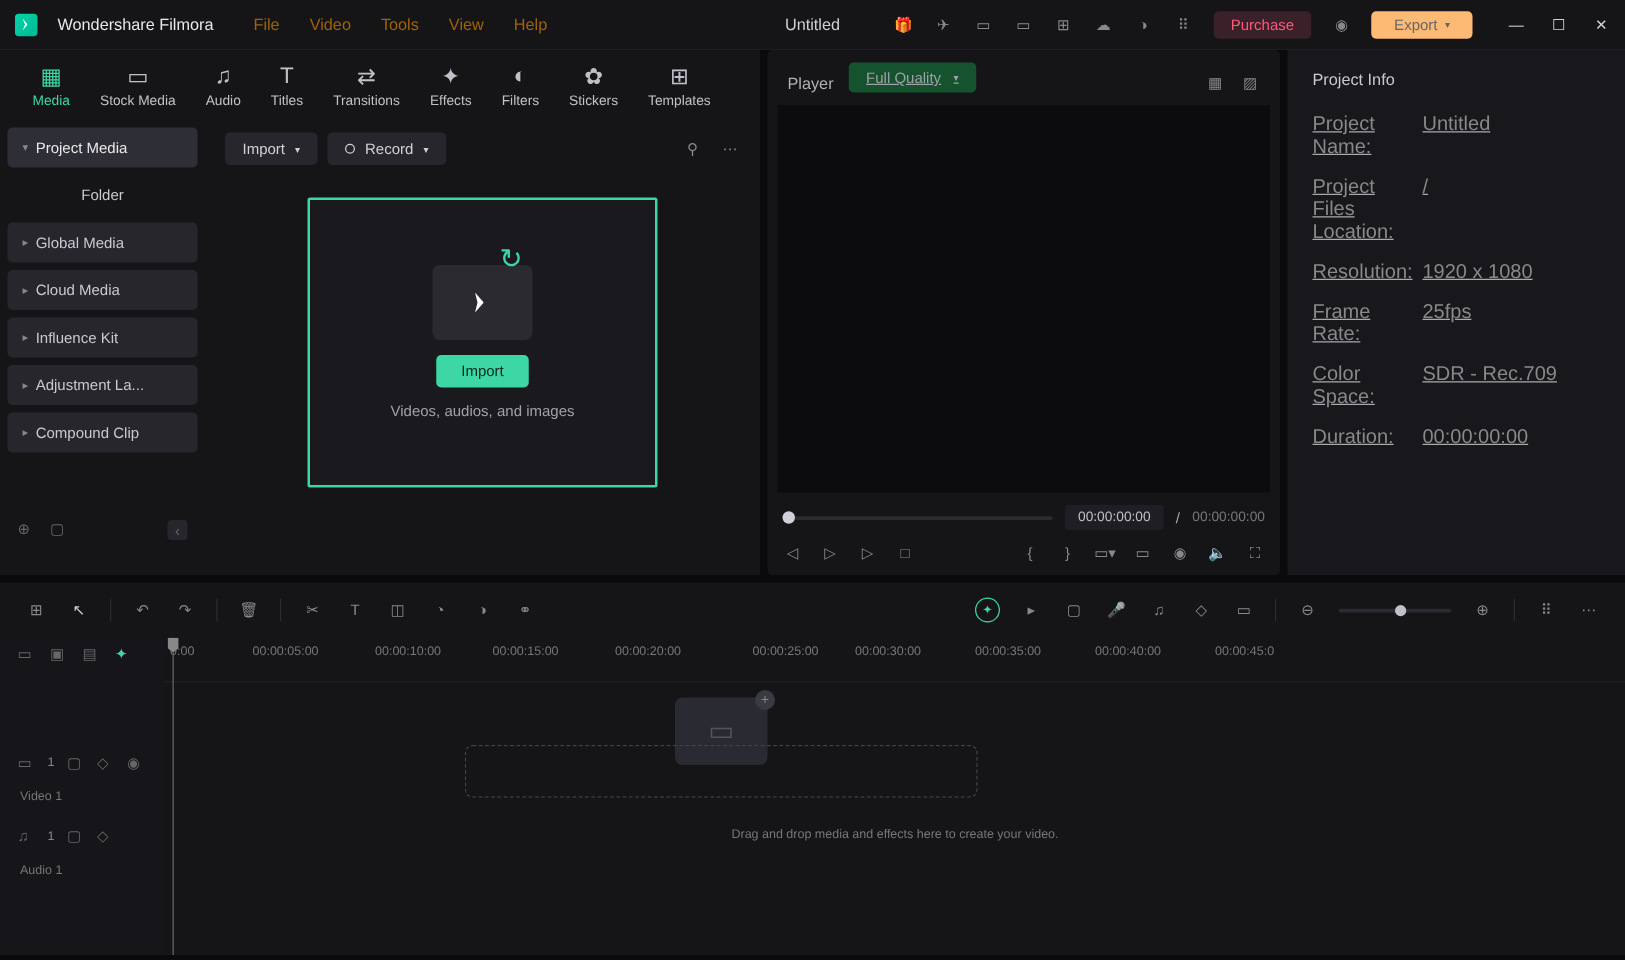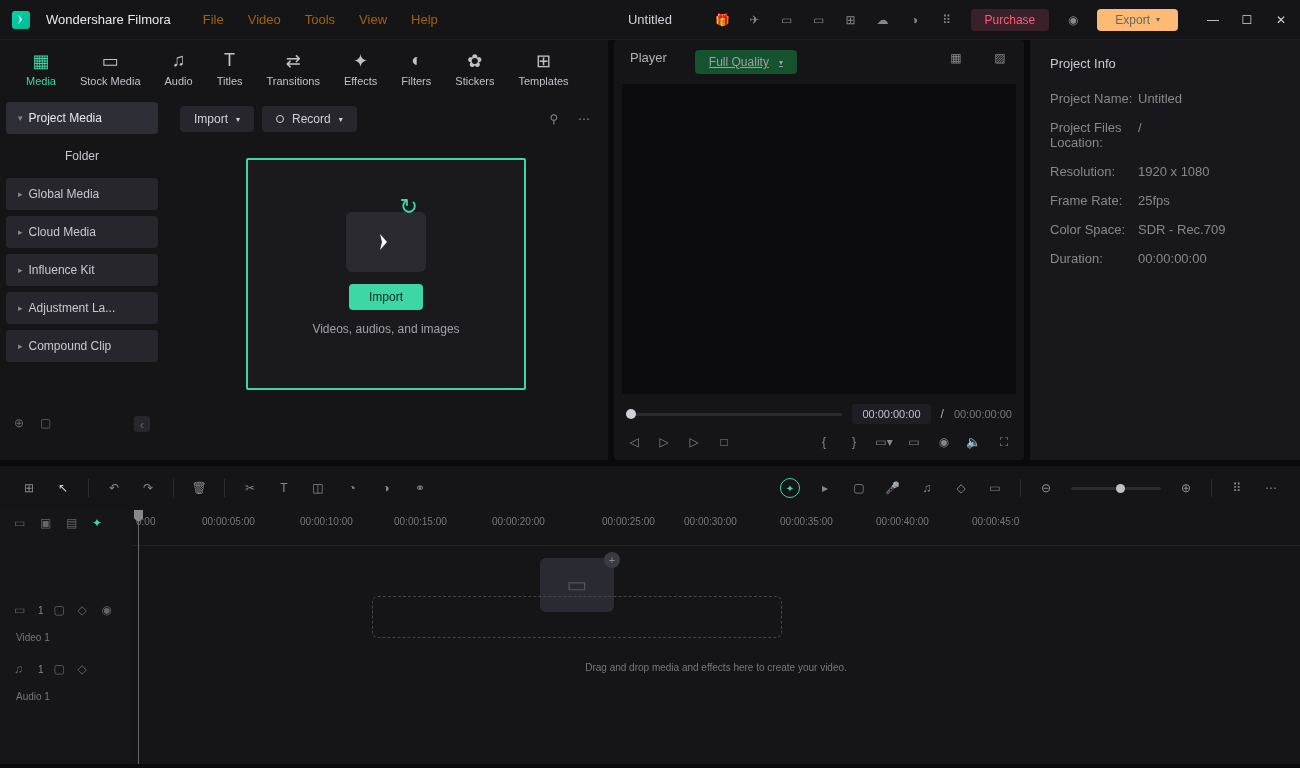--- a/index.html
+++ b/index.html
@@ -55,37 +55,37 @@
 .bar-icon { width: 16px; height: 16px; color: #888; cursor: pointer; display: flex; align-items: center; justify-content: center; }
 
 .drop-zone { border: 2px solid #3dd6a5; border-radius: 2px; height: 232px; width: 280px; margin: 26px auto 0; background: #1a1a1e; display: flex; flex-direction: column; align-items: center; justify-content: center; gap: 12px; }
 .folder-graphic { width: 80px; height: 60px; background: #2a2a30; border-radius: 6px; position: relative; display: flex; align-items: center; justify-content: center; }
 .folder-logo { width: 20px; height: 20px; background: #fff; clip-path: polygon(20% 10%, 55% 50%, 20% 90%, 30% 50%); }
 .arrow-down { position: absolute; top: -18px; right: 8px; color: #3dd6a5; font-size: 22px; }
 .import-btn { background: #3dd6a5; color: #0a2820; padding: 6px 20px; border-radius: 4px; font-size: 12px; cursor: pointer; }
 .drop-text { font-size: 12px; color: #a0a0a8; }
 
 
-.preview-header { display: flex; align-items: flex-start; gap: 28px; padding: 10px 16px; }
+.preview-header { display: flex; align-items: flex-end; gap: 12px; padding: 10px 16px; }
 .preview-title { color: #b0b0b8; font-size: 13px; }
 .quality-dd { background: #14532d; padding: 5px 14px; border-radius: 4px; display: flex; align-items: center; gap: 10px; font-size: 12px; color: #a0a0a8; cursor: pointer; text-decoration: underline; }
 .preview-body { flex: 1; background: #0c0c0e; margin: 0 8px; }
 .preview-controls { padding: 10px 12px; }
 .scrubber { display: flex; align-items: center; gap: 10px; }
 .track { flex: 1; height: 3px; background: #2a2a30; border-radius: 2px; position: relative; }
 .thumb { position: absolute; left: 0; top: -4px; width: 10px; height: 10px; border-radius: 50%; background: #d0d0d8; }
 .time-box { background: #1e1e24; padding: 4px 10px; border-radius: 3px; font-size: 11px; color: #c0c0c8; }
 .time-total { font-size: 11px; color: #777; }
 .play-row { display: flex; align-items: center; gap: 14px; margin-top: 10px; }
 .pc-icon { width: 16px; height: 16px; color: #888; cursor: pointer; display: flex; align-items: center; justify-content: center; font-size: 12px; }
 .pc-spacer { flex: 1; }
 
 
 .info-title { color: #c8c8d0; font-size: 13px; margin-bottom: 20px; }
-.info-row { display: flex; margin-bottom: 14px; font-size: 13px; }
+.info-row { display: flex; margin-bottom: 14px; font-size: 16px; text-decoration: underline; }
 .info-label { color: #888; width: 88px; }
 .info-value { color: #888; }
 
 
 .timeline { background: #151518; margin-top: 6px; height: 298px; }
 .tl-toolbar { display: flex; align-items: center; gap: 16px; padding: 10px 20px; height: 44px; }
 .tl-icon { width: 18px; height: 18px; color: #888; cursor: pointer; display: flex; align-items: center; justify-content: center; }
 .tl-sep { width: 1px; height: 18px; background: #2a2a30; }
 .tl-icon.active { color: #d0d0d8; }
 .ai-icon { color: #3dd6a5; border: 1.5px solid #3dd6a5; border-radius: 50%; width: 20px; height: 20px; font-size: 10px; }

